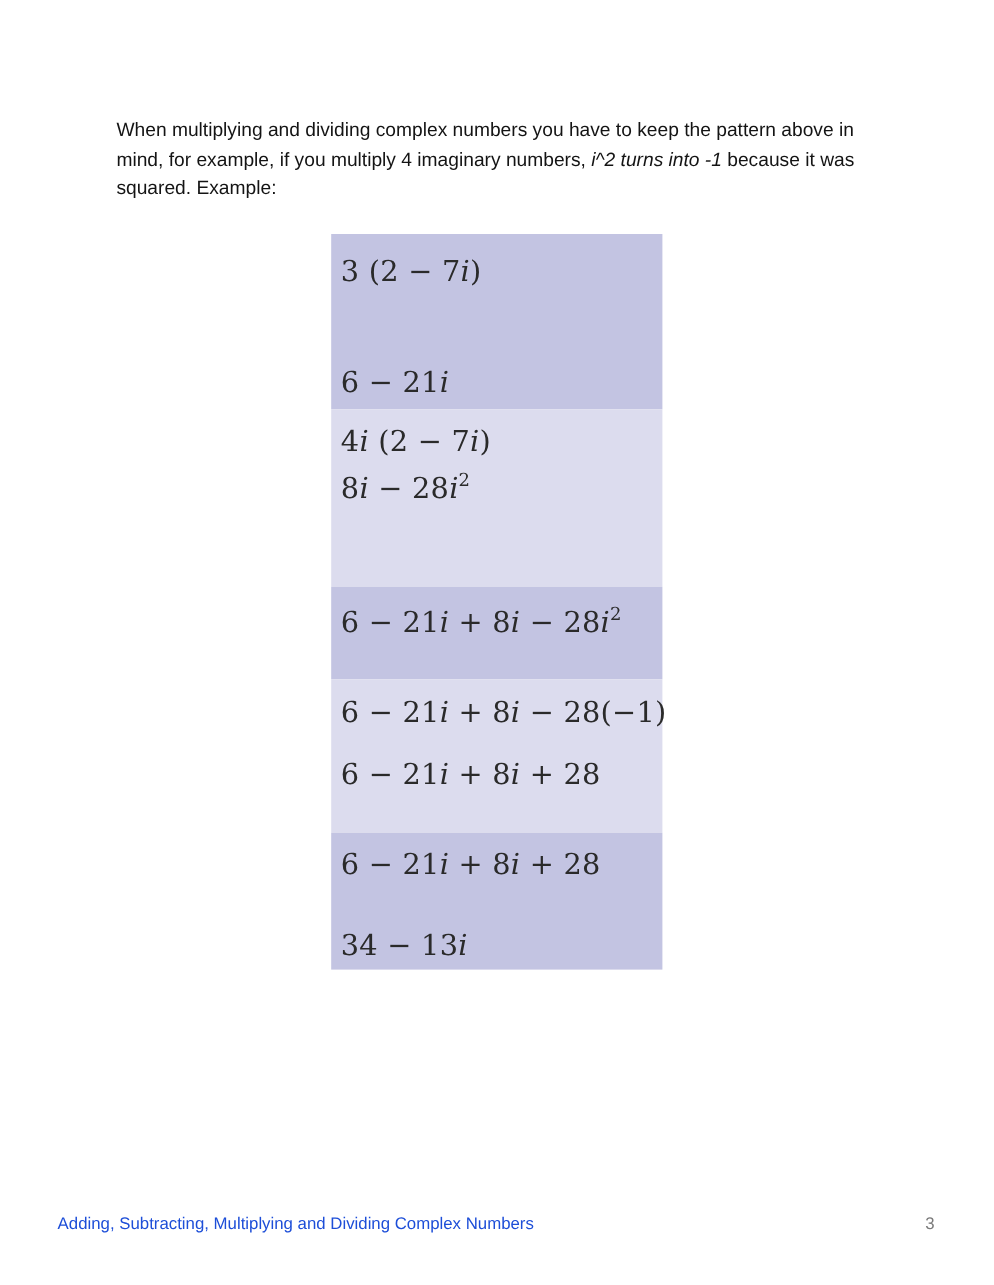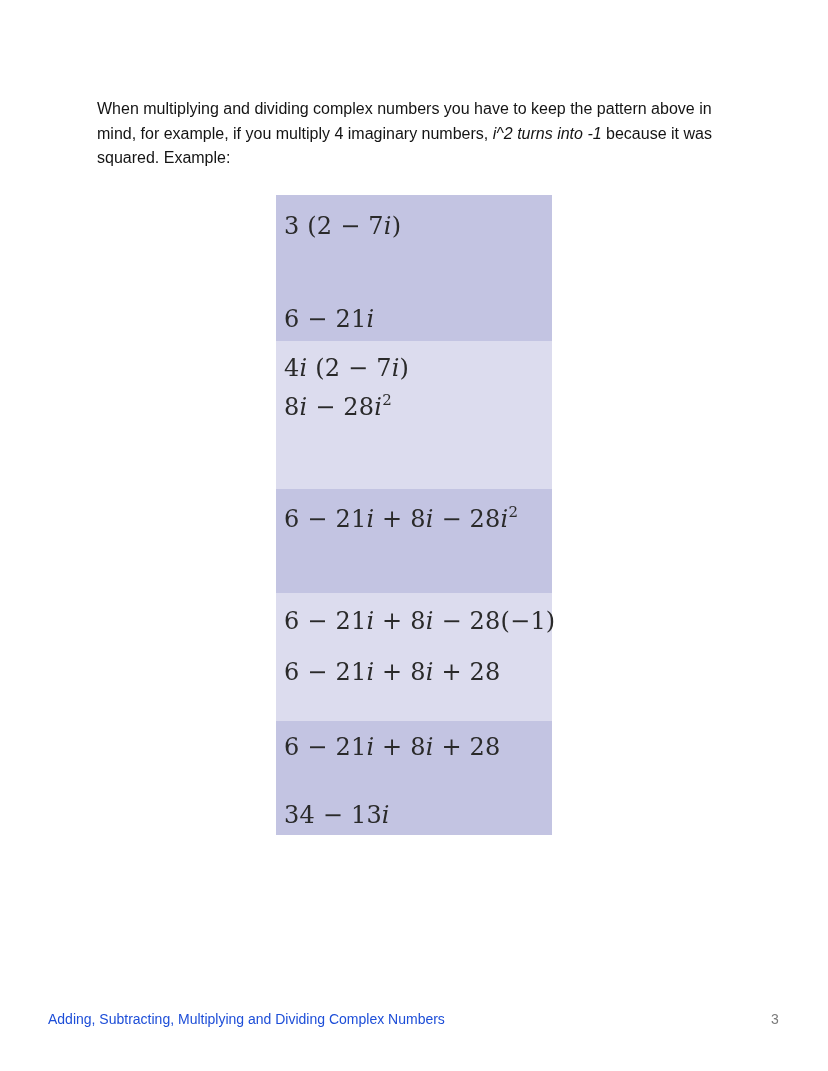--- a/index.html
+++ b/index.html
@@ -40,21 +40,21 @@
 
 <div class="mathbox">
   <div class="band dark" style="height:146px;text-decoration:underline;">
     <div class="eq" style="top:17px;">3 (2 − 7<i>i</i>)</div>
     <div class="eq" style="top:68px;margin-top:42px;">6 − 21<i>i</i></div>
   </div>
   <div class="band light" style="height:148px;">
     <div class="eq" style="top:13px;">4<i>i</i> (2 − 7<i>i</i>)</div>
     <div class="eq" style="top:52px;">8<i>i</i> − 28<i>i</i><sup>2</sup></div>
   </div>
-  <div class="band dark" style="height:104px;">
+  <div class="band dark" style="height:77px;">
     <div class="eq" style="top:16px;">6 − 21<i>i</i> + 8<i>i</i> − 28<i>i</i><sup>2</sup></div>
   </div>
   <div class="band light" style="height:128px;">
     <div class="eq" style="top:14px;">6 − 21<i>i</i> + 8<i>i</i> − 28(−1)</div>
     <div class="eq" style="top:65px;">6 − 21<i>i</i> + 8<i>i</i> + 28</div>
   </div>
   <div class="band dark" style="height:114px;">
     <div class="eq" style="top:12px;">6 − 21<i>i</i> + 8<i>i</i> + 28</div>
     <div class="eq" style="top:80px;text-align:right;">34 − 13<i>i</i></div>
   </div>

